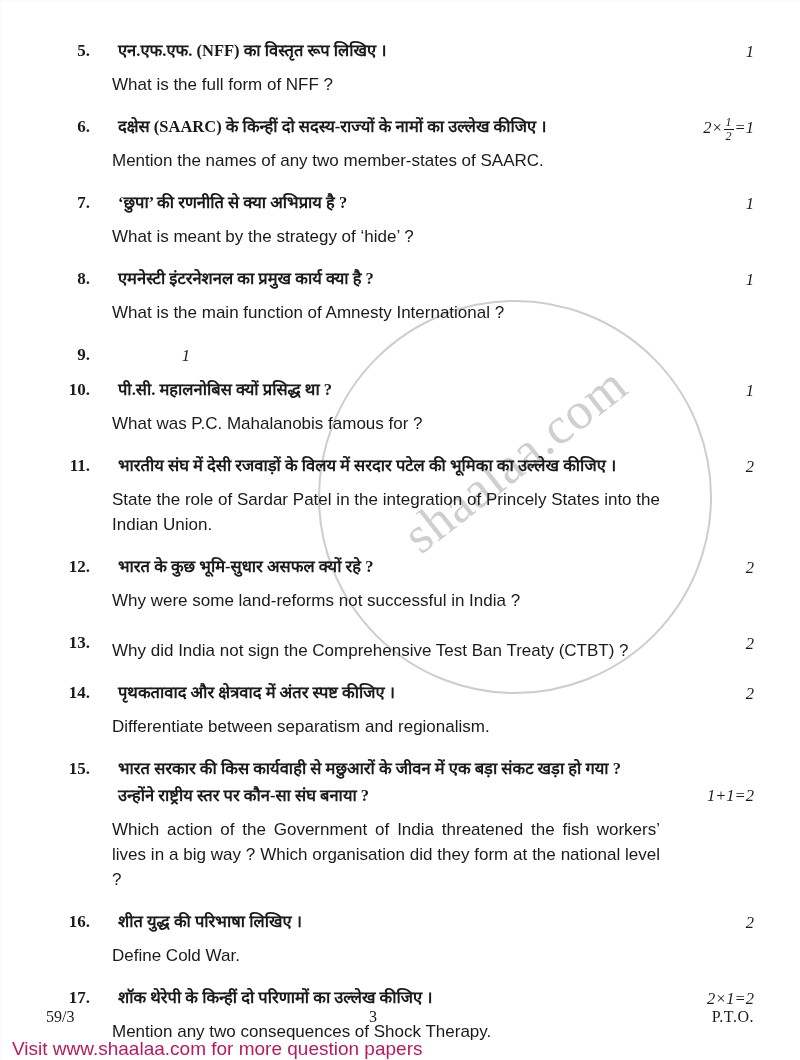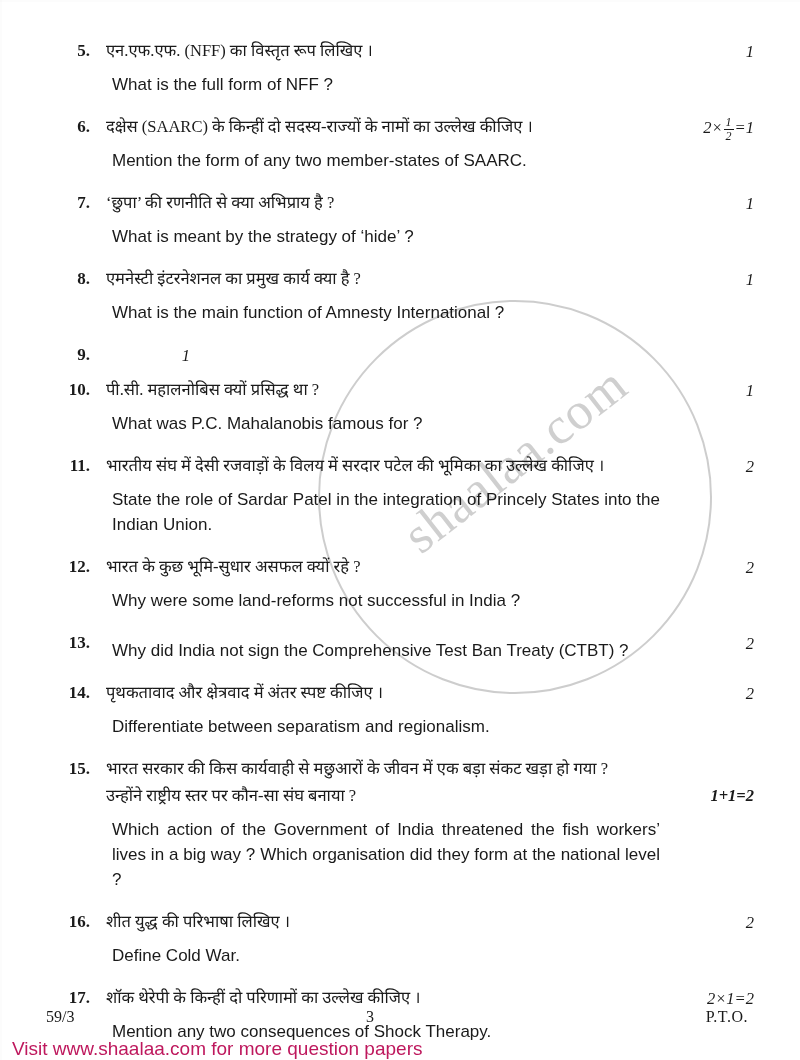--- a/index.html
+++ b/index.html
@@ -93,21 +93,22 @@
     text-align: right;
     font-style: italic;
     font-size: 16.5px;
     line-height: 25px;
     padding-top: 1px;
   }
   .hi {
     font-family: "Liberation Serif", serif;
     font-size: 16.5px;
     line-height: 26px;
-    margin: 0 0 1px 2px;
+    margin: 0 0 1px 14px;
+    font-weight: bold;
   }
   .en {
     font-family: Liberation Sans, sans-serif;
     font-size: 17px;
     line-height: 25px;
     margin: 8px;
   }
   .en.justify {
     text-align: justify;
   }
@@ -126,21 +127,21 @@
     padding: 0 2px;
   }
   .mfrac .den {
     display: block;
     padding: 0 2px;
   }
 
   .footer {
     position: absolute;
     left: 46px;
-    right: 52px;
+    right: 46px;
     bottom: 34px;
     display: flex;
     justify-content: space-between;
     font-size: 16px;
     z-index: 2;
   }
   .footer .code { flex: 0 0 auto; }
   .footer .pageno { flex: 1 1 auto; text-align: center; }
   .footer .pto { flex: 0 0 auto; font-weight: normal; letter-spacing: 0.5px; margin-left: 40px; }
 
@@ -171,21 +172,21 @@
         <p class="hi">एन.एफ.एफ. (NFF) का विस्तृत रूप लिखिए ।</p>
         <p class="en">What is the full form of NFF ?</p>
       </div>
       <div class="qmarks">1</div>
     </div>
 
     <div class="qrow">
       <div class="qnum">6.</div>
       <div class="qbody">
         <p class="hi">दक्षेस (SAARC) के किन्हीं दो सदस्य-राज्यों के नामों का उल्लेख कीजिए ।</p>
-        <p class="en">Mention the form of any two member-states of SAARC.</p>
+        <p class="en">Mention the names of any two member-states of SAARC.</p>
       </div>
       <div class="qmarks"><span>2×</span><span class="mfrac"><span class="num">1</span><span class="den">2</span></span><span>=1</span></div>
     </div>
 
     <div class="qrow">
       <div class="qnum">7.</div>
       <div class="qbody">
         <p class="hi">‘छुपा’ की रणनीति से क्या अभिप्राय है ?</p>
         <p class="en">What is meant by the strategy of ‘hide’ ?</p>
       </div>
@@ -250,21 +251,21 @@
       <div class="qmarks">2</div>
     </div>
 
     <div class="qrow">
       <div class="qnum">15.</div>
       <div class="qbody">
         <p class="hi">भारत सरकार की किस कार्यवाही से मछुआरों के जीवन में एक बड़ा संकट खड़ा हो गया ?</p>
         <p class="hi">उन्होंने राष्ट्रीय स्तर पर कौन-सा संघ बनाया ?</p>
         <p class="en justify">Which action of the Government of India threatened the fish workers’ lives in a big way ? Which organisation did they form at the national level ?</p>
       </div>
-      <div class="qmarks" style="padding-top:27px;font-weight:bold;">1+1=2</div>
+      <div class="qmarks" style="padding-top:27px;">1+1=2</div>
     </div>
 
     <div class="qrow">
       <div class="qnum">16.</div>
       <div class="qbody">
         <p class="hi">शीत युद्ध की परिभाषा लिखिए ।</p>
         <p class="en">Define Cold War.</p>
       </div>
       <div class="qmarks">2</div>
     </div>

